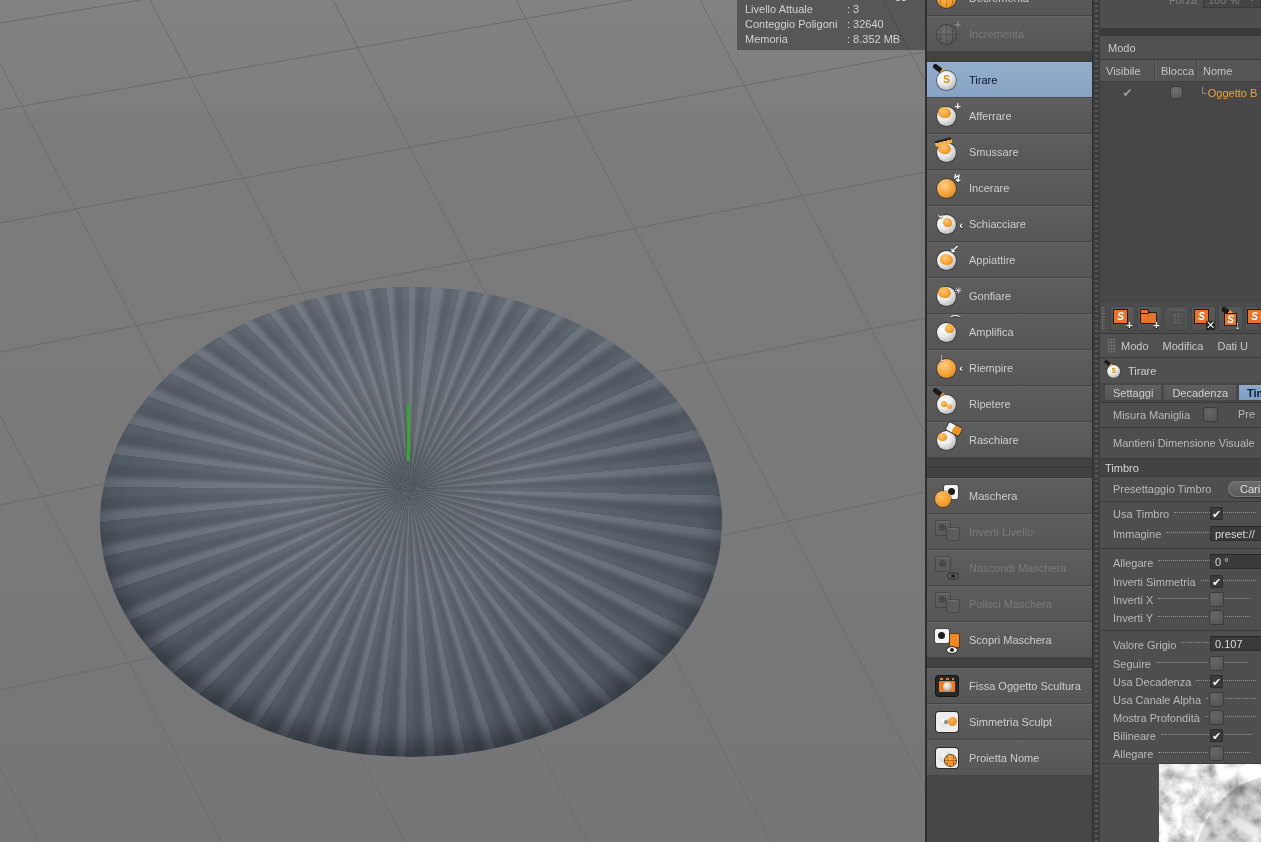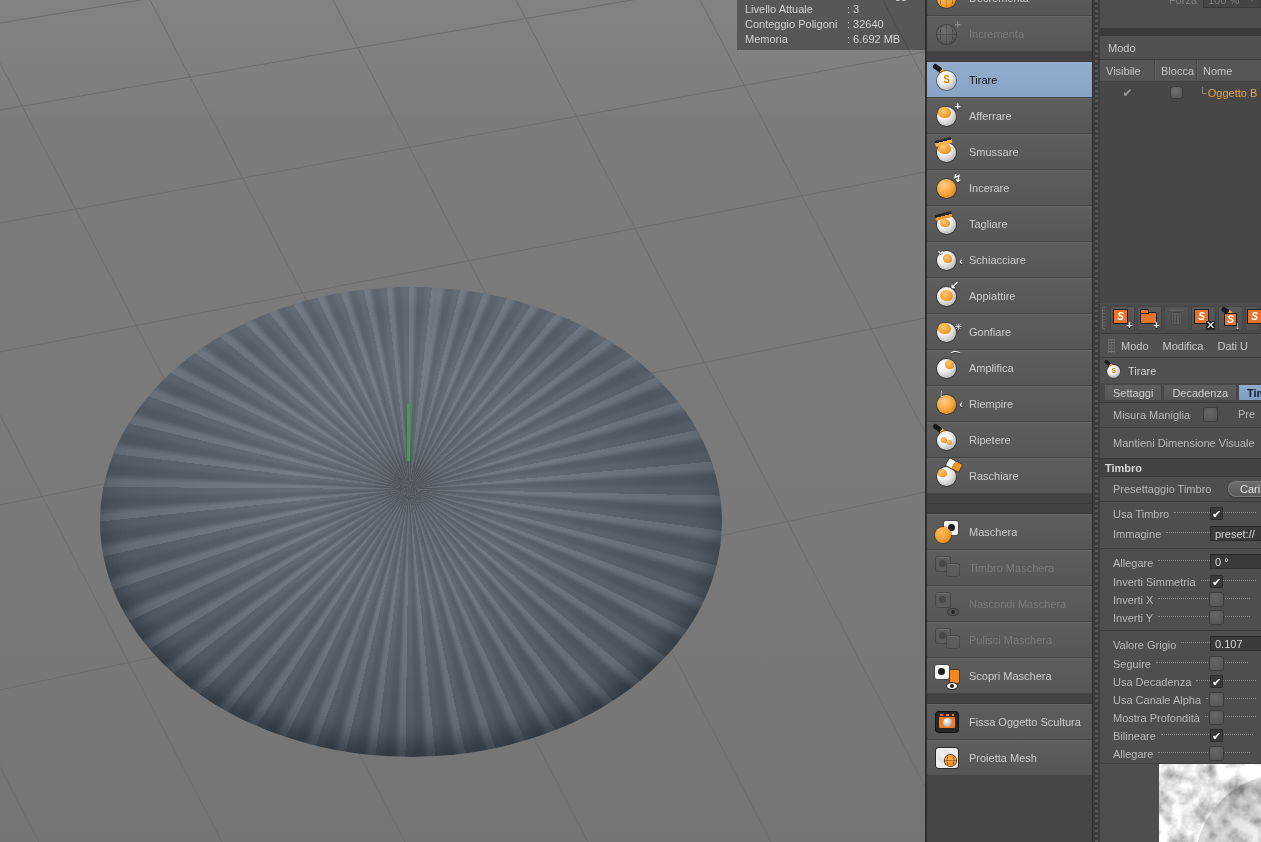--- a/index.html
+++ b/index.html
@@ -168,21 +168,21 @@
   .attr .lbl{white-space:nowrap;}
   .attr .leader{flex:1;border-bottom:1px dotted #8f8f8f;margin:0 5px 4px 5px;max-width:92px;}
   .attr .ctrl{position:absolute;left:110px;top:2px;}
   .field{height:15px;min-width:68px;background:#3a3a3a;border:1px solid #2d2d2d;border-top-color:#262626;
     color:#d8d8d8;display:flex;align-items:center;padding:0 4px;box-sizing:border-box;}
   .cb{width:13px;height:13px;border-radius:2px;display:flex;align-items:center;justify-content:center;
     font-size:11px;line-height:12px;cursor:pointer;}
   .cb.cb-on{background:#3a3a3a;box-shadow:inset 0 0 0 1px #2c2c2c;color:#f2f2f2;}
   .cb.cb-off{background:radial-gradient(circle at 38% 30%,#676767,#525252);box-shadow:0 0 0 1px #3c3c3c;color:transparent;}
   .section-hdr{height:17px;display:flex;align-items:center;padding:0 5px;background:#434343;
-    border-top:1px solid #3a3a3a;border-bottom:1px solid #3a3a3a;color:#d6d6d6;font-weight:bold;}
+    border-top:1px solid #3a3a3a;border-bottom:1px solid #3a3a3a;color:#d6d6d6;font-weight:normal;}
   .pill{position:absolute;left:128px;top:1px;height:16px;padding:0 10px 0 12px;border-radius:9px 0 0 9px;
     background:linear-gradient(180deg,#6e6e6e,#585858);box-shadow:inset 0 0 0 1px #7a7a7a, 0 1px 2px rgba(0,0,0,.4);
     color:#e2e2e2;display:flex;align-items:center;cursor:pointer;}
   .frag{position:absolute;left:138px;top:2px;color:#b9b9b9;}
   .spacer6{height:6px;} .spacer3{height:3px;}
   #stamp-preview{position:relative;height:84px;background:#4e4e4e;border-top:1px solid #3f3f3f;overflow:hidden;}
 </style>
 </head>
 <body>
 
@@ -215,21 +215,21 @@
       <div class="srow">
         <span class="slabel">Livello Attuale</span>
         <span class="sval">: 3</span>
       </div>
       <div class="srow">
         <span class="slabel">Conteggio Poligoni</span>
         <span class="sval">: 32640</span>
       </div>
       <div class="srow">
         <span class="slabel">Memoria</span>
-        <span class="sval">: 6.692 MB</span>
+        <span class="sval">: 8.352 MB</span>
       </div>
     </div>
   </div>
 
   <div id="tool-palette">
     <div id="palette-scroll">
 
       <div class="tool-row">
         <span class="ticon v-globe">
             <i class="ball"></i>
@@ -268,28 +268,20 @@
             <i class="knf" style="top:1px;background:linear-gradient(180deg,#262626 40%,#f3b150 40%)"></i>
           </span>
         <span class="tlabel">Smussare</span>
       </div>
       <div class="tool-row">
         <span class="ticon v-wax">
             <i class="ball"></i>
             <span class="glyph" style="right:-1px">↯</span>
           </span>
         <span class="tlabel">Incerare</span>
-      </div>
-      <div class="tool-row">
-        <span class="ticon">
-            <i class="ball"></i>
-            <i class="blob" style="width:10px;height:8px;left:7px;top:9px"></i>
-            <i class="knf"></i>
-          </span>
-        <span class="tlabel">Tagliare</span>
       </div>
       <div class="tool-row">
         <span class="ticon">
             <i class="ball"></i>
             <i class="blob" style="width:9px;height:9px;left:10px;top:8px"></i>
             <span class="glyph" style="left:3px;right:auto">⌄</span>
             <span class="glyph" style="top:10px;right:-2px">‹</span>
           </span>
         <span class="tlabel">Schiacciare</span>
       </div>
@@ -353,21 +345,21 @@
             <i class="mball"></i>
           </span>
         <span class="tlabel">Maschera</span>
       </div>
       <div class="tool-row disabled">
         <span class="ticon">
             <i class="msq" style="right:auto;left:3px"></i>
             <i class="mdot" style="right:auto;left:6px"></i>
             <i class="msq" style="top:10px;right:2px;width:12px;height:12px"></i>
           </span>
-        <span class="tlabel">Timbro Maschera</span>
+        <span class="tlabel">Inverti Livello</span>
       </div>
       <div class="tool-row disabled">
         <span class="ticon">
             <i class="msq" style="right:auto;left:3px"></i>
             <i class="mdot" style="right:auto;left:6px"></i>
             <i class="meye" style="right:3px;bottom:3px;background:#5c5c5c"></i>
           </span>
         <span class="tlabel">Nascondi Maschera</span>
       </div>
       <div class="tool-row disabled">
@@ -394,24 +386,32 @@
             <i class="dsq"></i>
             <i class="fdots"></i>
             <i class="fcam"></i>
             <i class="flens"></i>
           </span>
         <span class="tlabel">Fissa Oggetto Scultura</span>
       </div>
       <div class="tool-row">
         <span class="ticon">
             <i class="dsq" style="background:#ededed;box-shadow:0 0 0 1px #2a2a2a"></i>
+            <i class="sy-l"></i>
+            <i class="sy-r"></i>
+          </span>
+        <span class="tlabel">Simmetria Sculpt</span>
+      </div>
+      <div class="tool-row">
+        <span class="ticon">
+            <i class="dsq" style="background:#ededed;box-shadow:0 0 0 1px #2a2a2a"></i>
             <i class="pr-c"></i>
             <i class="pr-g"></i>
           </span>
-        <span class="tlabel">Proietta Mesh</span>
+        <span class="tlabel">Proietta Nome</span>
       </div>
 
     </div>
   </div>
 
   <div id="splitter"></div>
 
   <div id="right-panel">
 
     <div id="force-row">

